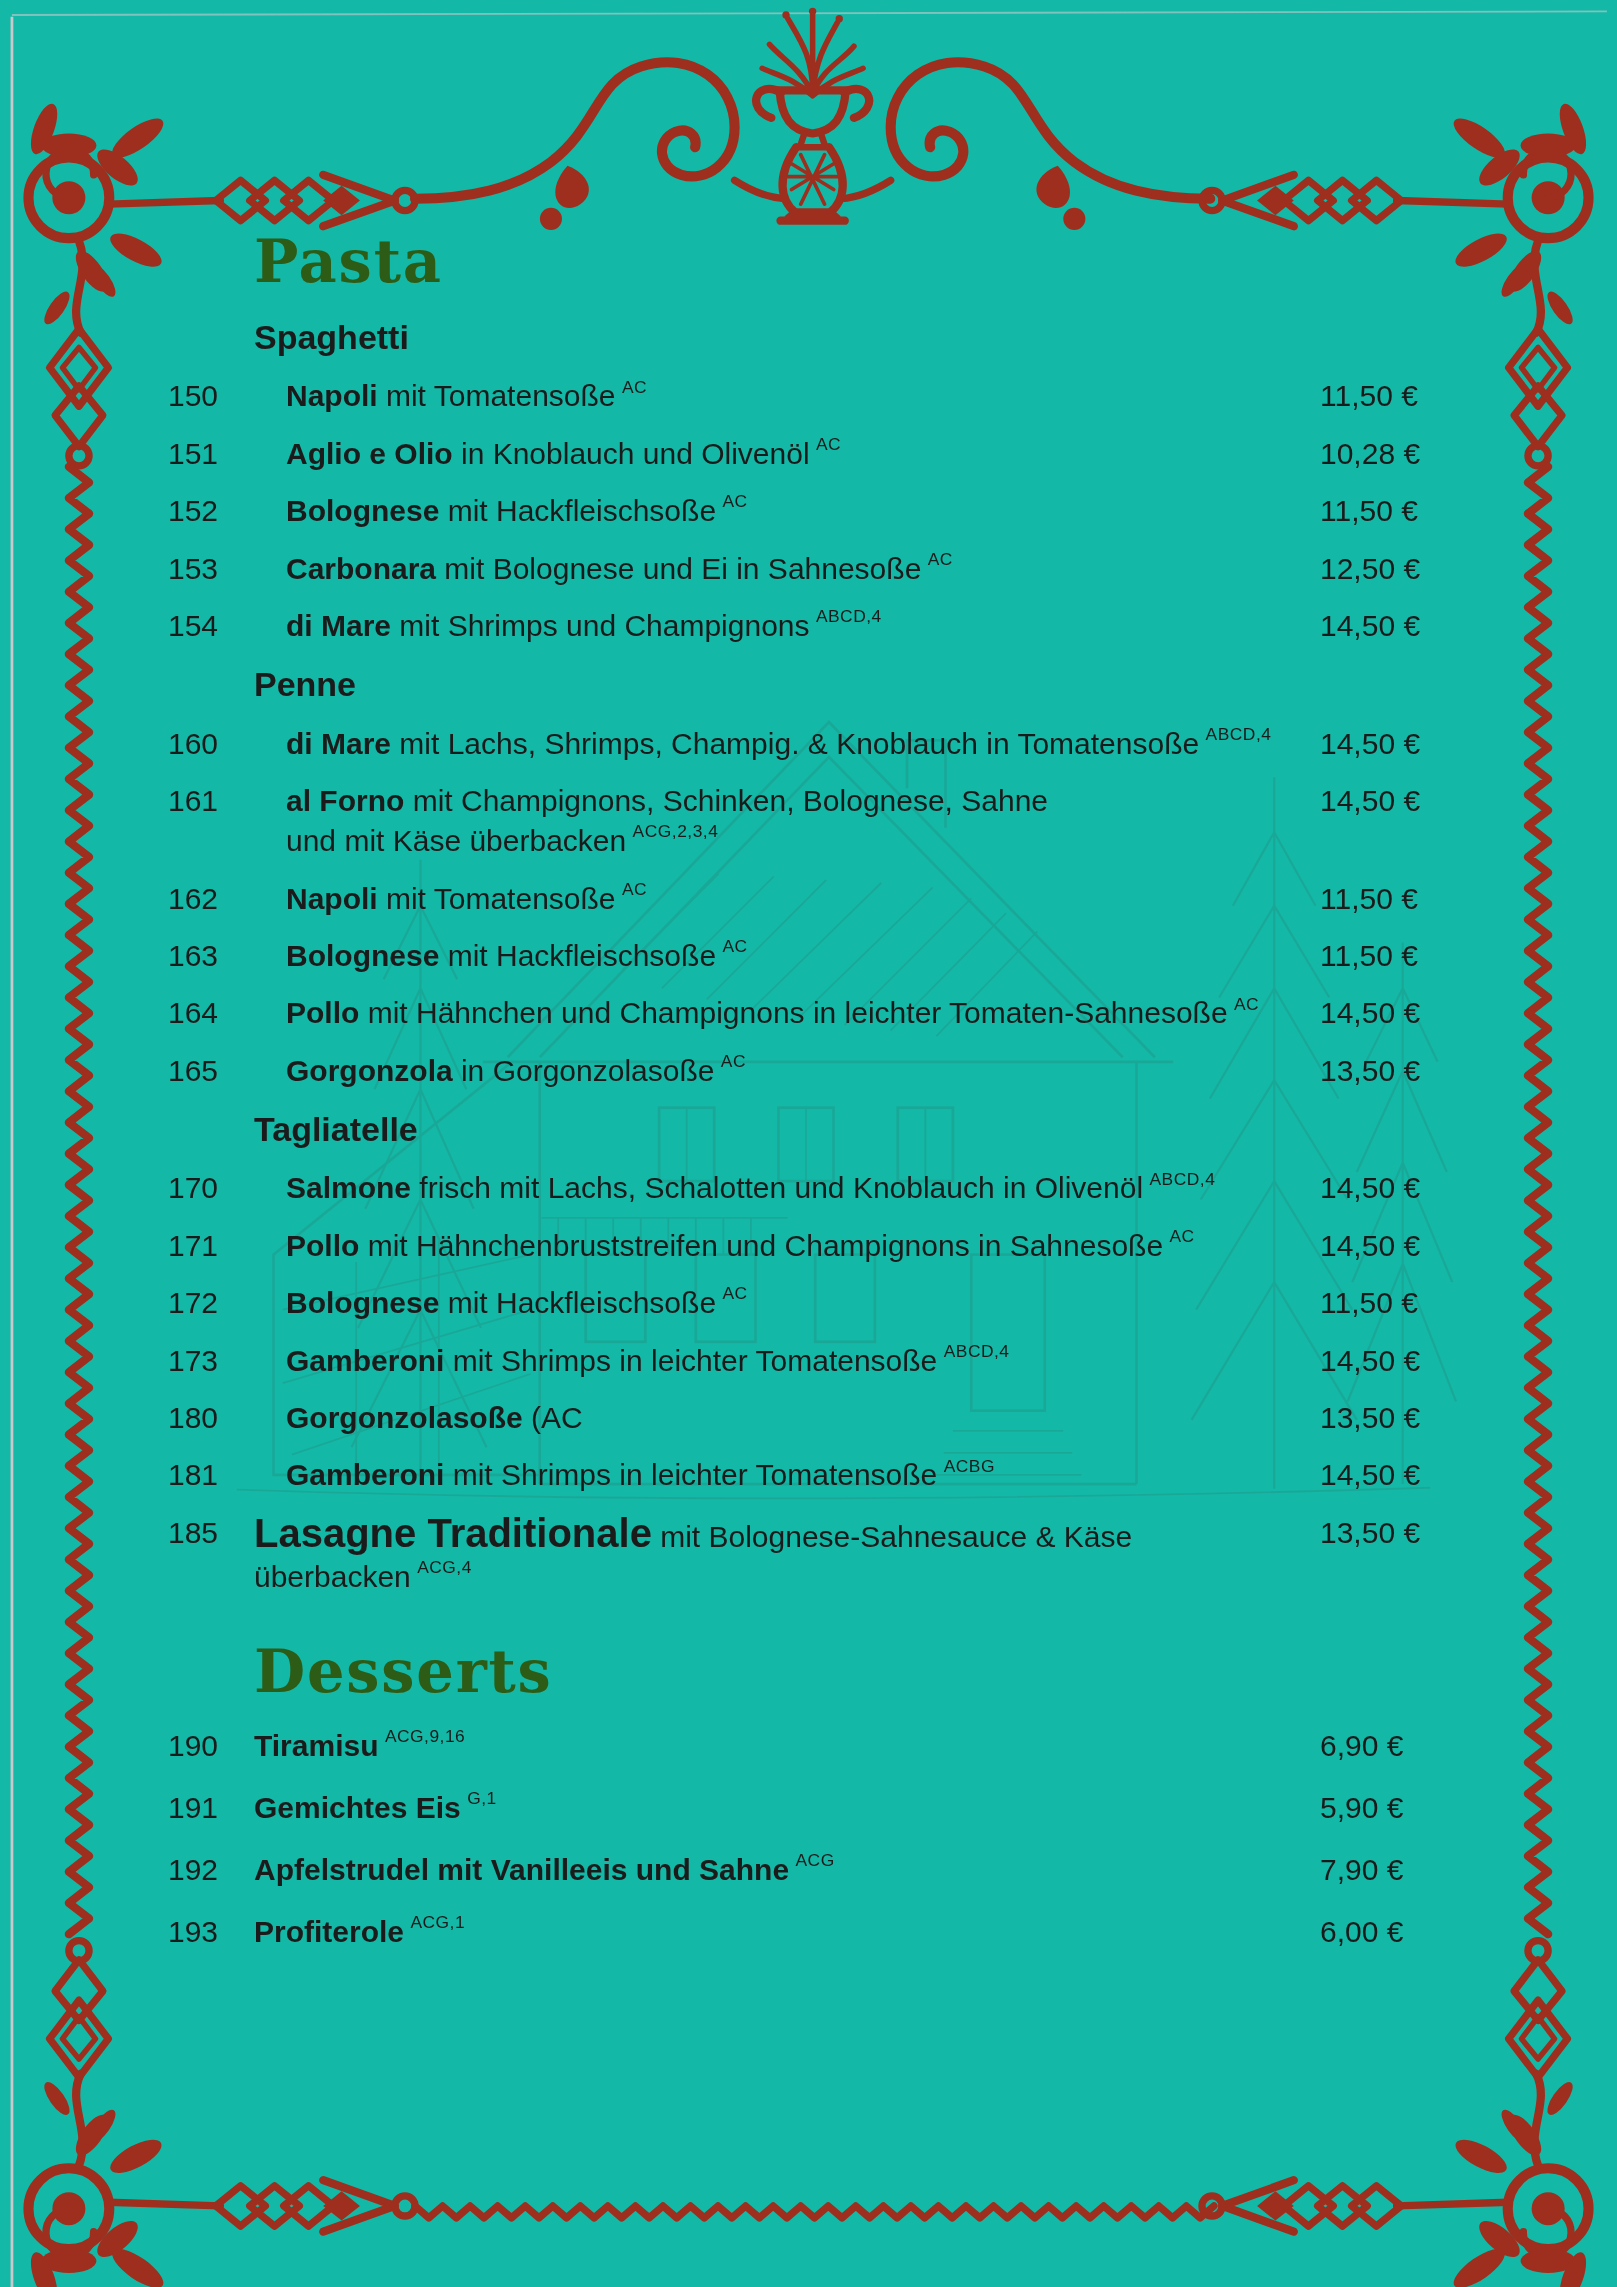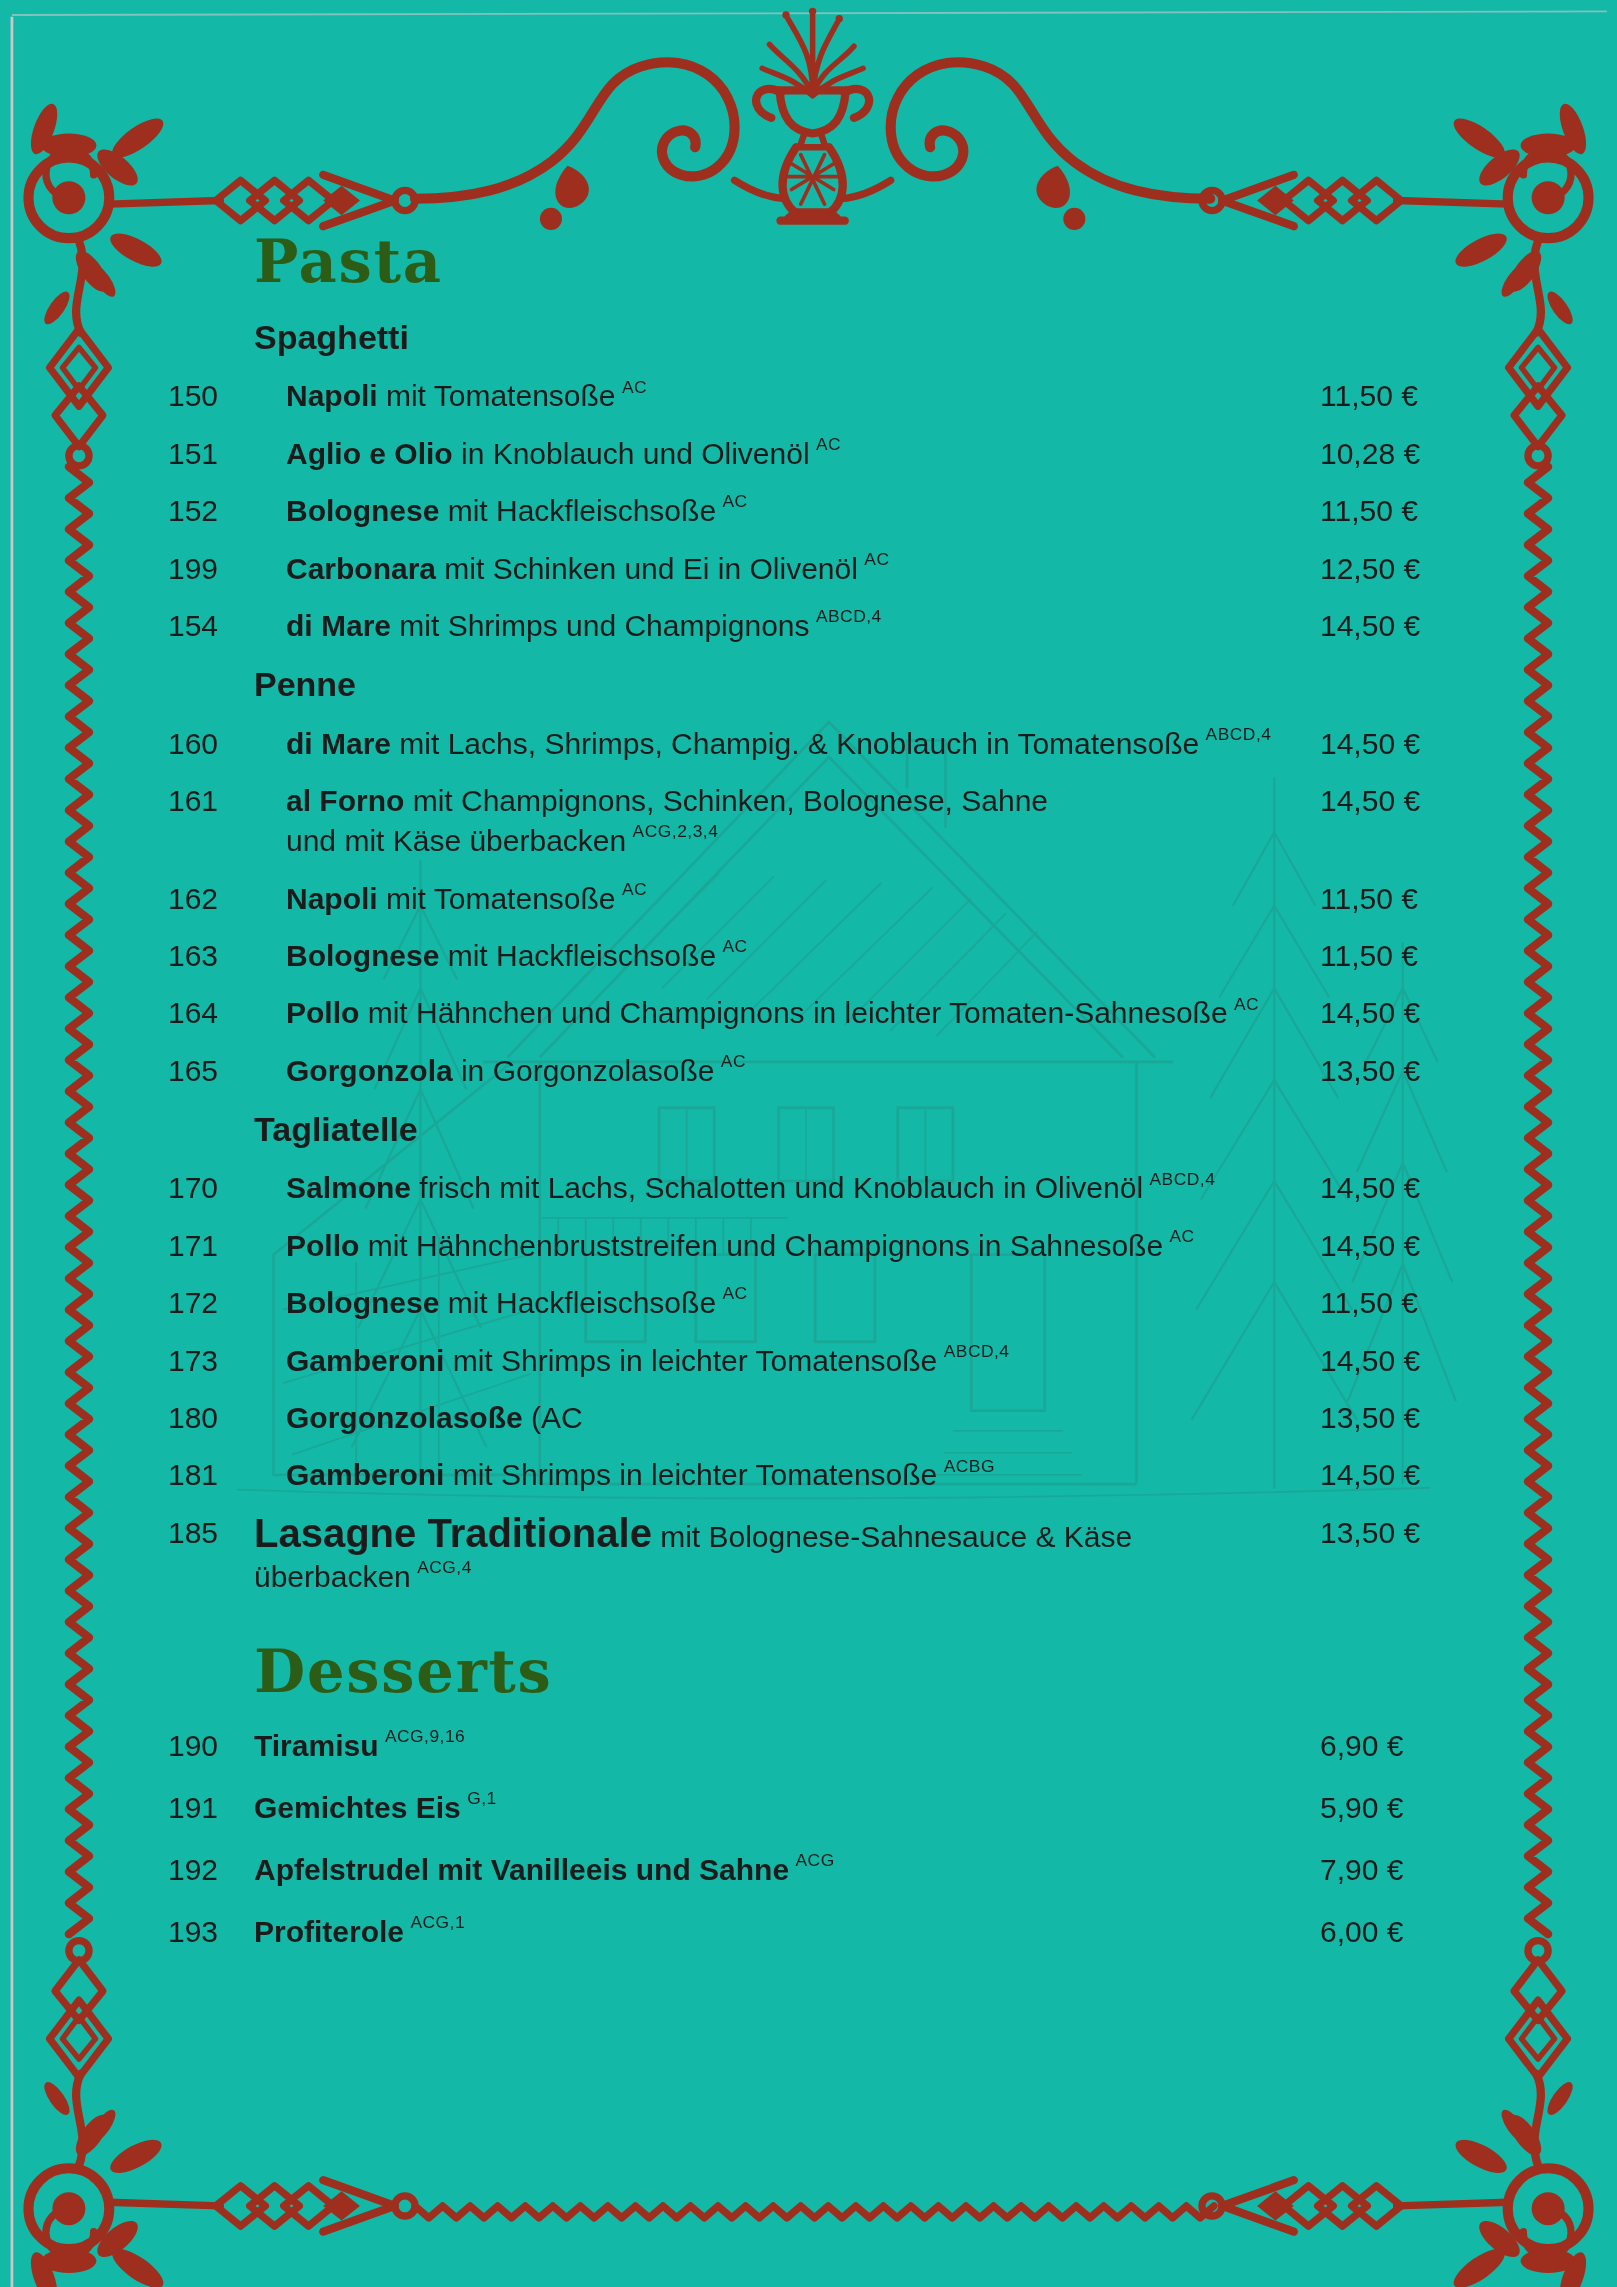--- a/index.html
+++ b/index.html
@@ -216,22 +216,22 @@
     <span class="col-num">151</span>
     <span class="col-body"><span class="line1"><b class="it-name">Aglio e Olio</b><span class="it-desc">in Knoblauch und Olivenöl</span><sup class="it-sup">AC</sup></span></span>
     <span class="col-price">10,28 €</span>
   </div>
               <div class="item-row">
     <span class="col-num">152</span>
     <span class="col-body"><span class="line1"><b class="it-name">Bolognese</b><span class="it-desc">mit Hackfleischsoße</span><sup class="it-sup">AC</sup></span></span>
     <span class="col-price">11,50 €</span>
   </div>
               <div class="item-row">
-    <span class="col-num">199</span>
-    <span class="col-body"><span class="line1"><b class="it-name">Carbonara</b><span class="it-desc">mit Schinken und Ei in Olivenöl</span><sup class="it-sup">AC</sup></span></span>
+    <span class="col-num">153</span>
+    <span class="col-body"><span class="line1"><b class="it-name">Carbonara</b><span class="it-desc">mit Bolognese und Ei in Sahnesoße</span><sup class="it-sup">AC</sup></span></span>
     <span class="col-price">12,50 €</span>
   </div>
               <div class="item-row">
     <span class="col-num">154</span>
     <span class="col-body"><span class="line1"><b class="it-name">di Mare</b><span class="it-desc">mit Shrimps und Champignons</span><sup class="it-sup">ABCD,4</sup></span></span>
     <span class="col-price">14,50 €</span>
   </div>
             </div>
   </section>
           <section class="group">

